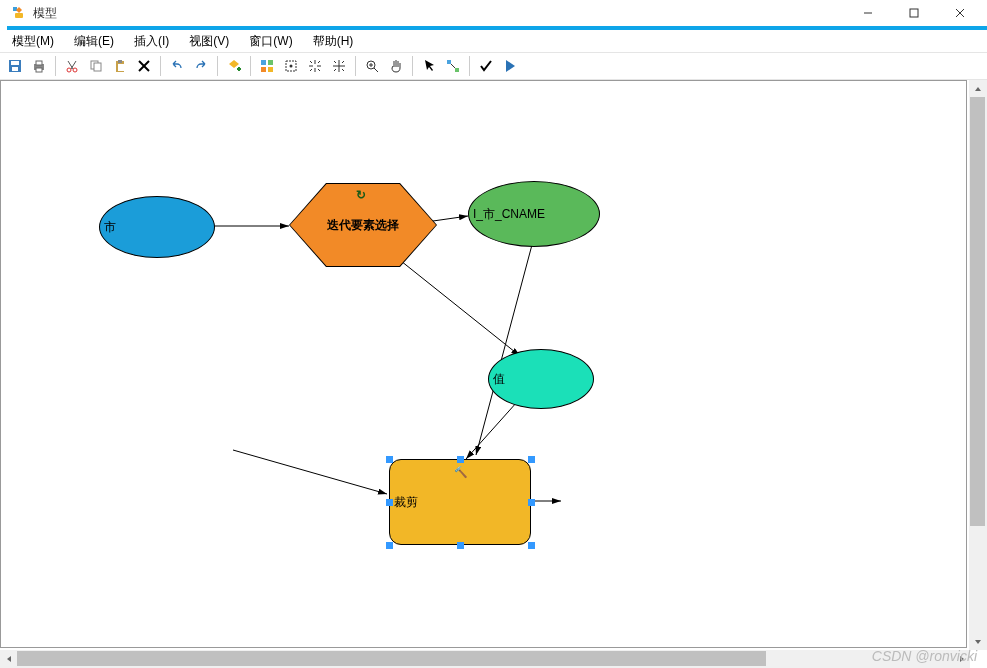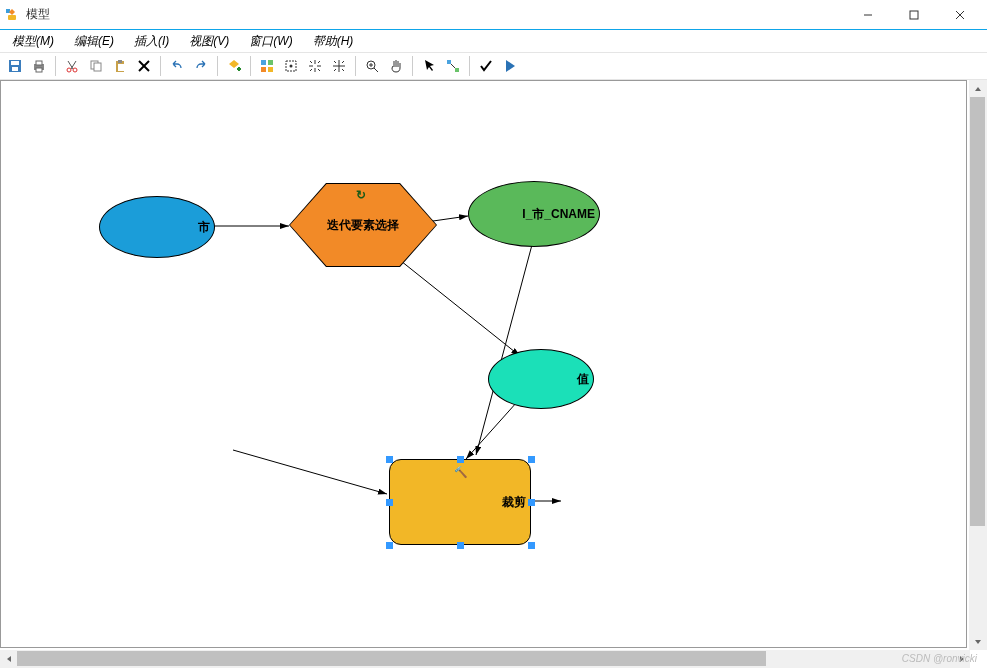--- a/index.html
+++ b/index.html
@@ -1,44 +1,44 @@
 <!DOCTYPE html>
 <html><head>
 <meta charset="utf-8">
 <style>
 * { margin:0; padding:0; box-sizing:border-box; font-family:"Microsoft YaHei","SimSun",Arial,sans-serif; }
 body { background:#fff; width:987px; height:668px; overflow:hidden; position:relative; }
-.titlebar { height:30px; background:#fff; display:flex; align-items:center; padding:10px 4px; border-bottom:1px solid #0ea5e9; }
+.titlebar { height:30px; background:#fff; display:flex; align-items:center; padding:10px 4px; border-bottom:4px solid #0ea5e9;margin-left:7px; }
 .titlebar .app-icon { width:16px; height:16px; margin-right:6px; }
 .titlebar .title { font-size:12px; color:#333; flex:1; }
 .titlebar .winbtn { width:46px; height:30px; display:flex; align-items:center; justify-content:center; }
 .menubar { height:22px; display:flex; align-items:center; padding:0 8px; font-size:12px; gap:12px; background:#fff; }
-.menubar .menuitem { padding:2px 4px;font-style:italic; }
+.menubar .menuitem { padding:2px 4px; }
 .toolbar { height:28px; border-top:1px solid #e5e5e5; border-bottom:1px solid #e5e5e5; display:flex; align-items:center; padding:0 4px; gap:2px; background:#fff; }
 .tbtn { width:22px; height:22px; display:flex; align-items:center; justify-content:center; border:1px solid transparent; }
 .tsep { width:1px; height:20px; background:#ccc; margin:0 3px; }
 .canvas-wrap { position:relative; width:987px; height:588px; overflow:hidden; }
 .canvas { position:relative; width:967px; height:568px; background:#fff; border:1px solid #999; margin:0; }
 .scroll-v { position:absolute; top:0; right:0; width:18px; height:570px; background:#f0f0f0; display:flex; flex-direction:column; }
 .scroll-h { position:absolute; left:0; bottom:0; width:970px; height:18px; background:#f0f0f0; display:flex; }
 .sc-btn { width:17px; height:17px; background:#f0f0f0; display:flex; align-items:center; justify-content:center; }
 .sc-track { flex:1; background:#f0f0f0; position:relative; }
 .sc-thumb-v { position:absolute; left:1px; width:15px; background:#c0c0c0; top:0; height:80%; }
 .sc-thumb-h { position:absolute; top:1px; height:15px; background:#c0c0c0; left:0; width:80%; }
-.node { position:absolute; display:flex; align-items:center; justify-content:flex-end; font-size:12px; font-weight:bold; padding:4px; text-align:center; }
+.node { position:absolute; display:flex; align-items:center; justify-content:flex-start; font-size:12px; font-weight:normal; padding:4px; text-align:center; }
 .ellipse-blue { background:#1b9dd9; border:1px solid #000; border-radius:50%; }
 .ellipse-green { background:#5ab95a; border:1px solid #000; border-radius:50%; }
 .ellipse-cyan { background:#1be0b8; border:1px solid #000; border-radius:50%; }
 .rect-yellow { background:#f2b727; border:1px solid #000; border-radius:12px; }
 .hexagon { background:#f28a27; position:absolute; clip-path: polygon(25% 0%, 75% 0%, 100% 50%, 75% 100%, 25% 100%, 0% 50%); display:flex; align-items:center; justify-content:center; font-size:12px; font-weight:bold; }
 .hexagon-border { position:absolute; clip-path: polygon(25% 0%, 75% 0%, 100% 50%, 75% 100%, 25% 100%, 0% 50%); background:#000; }
 .loop-icon { position:absolute; font-size:12px; color:#185a18; }
 .hammer { position:absolute; font-size:11px; }
 .sel-handle { position:absolute; width:7px; height:7px; background:#3399ff; }
-.watermark { position:absolute; bottom:4px; right:10px; color:#bbb; font-size:10px; font-style:italic; }
+.watermark { position:absolute; bottom:4px; right:10px; color:#bbb; font-size:14px; font-style:italic; }
 svg.edges { position:absolute; top:0; left:0; width:967px; height:568px; pointer-events:none; }
 </style>
 </head>
 <body>
 
 <div class="titlebar">
   <span class="app-icon">
     <svg width="16" height="16">
         <rect x="2" y="2" width="4" height="4" fill="#3b9edc"></rect>
         <rect x="4" y="8" width="8" height="5" fill="#f2b727" rx="1"></rect>

